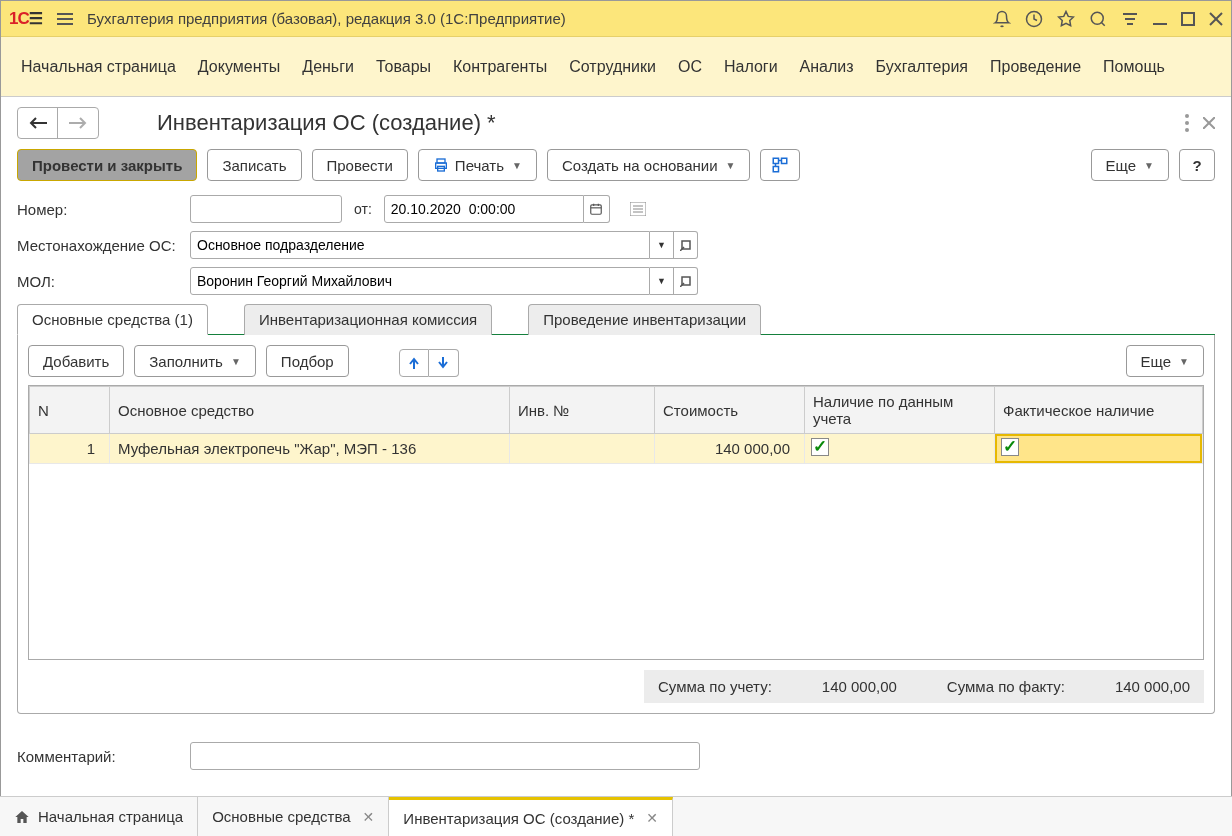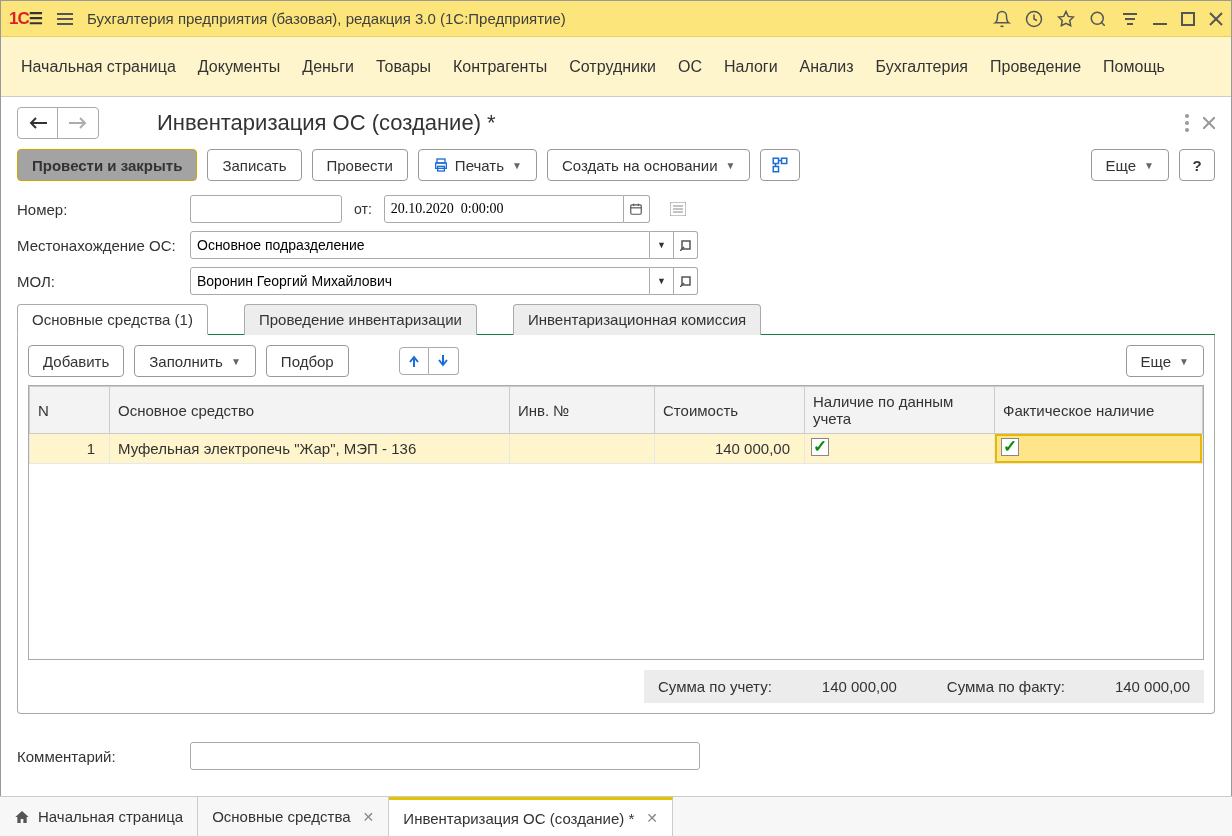--- a/index.html
+++ b/index.html
@@ -40,35 +40,35 @@
   .toolbar-right { margin-left:auto; display:flex; gap:10px;}
   .btn.help { width:36px; justify-content:center; font-weight:bold;}
   
   
   .form-row { display:flex; align-items:center; margin-bottom:8px; gap:8px; }
   .form-label { width:165px; font-size:15px; }
   .input { border:1px solid #aaa; border-radius:3px; height:28px; padding:2px 6px; background:#fff; font-size:14px;}
   .input-num { width:152px; }
   .ot-label { margin:0 4px; }
   .date-wrap { display:flex; }
-  .date-input { width:240px; border-radius:3px 0 0 3px;font-family:Liberation Serif, serif; }
+  .date-input { width:200px; border-radius:3px 0 0 3px; }
   .date-btn { border:1px solid #aaa; border-left:none; width:26px; height:28px; display:flex; align-items:center; justify-content:center; border-radius:0 3px 3px 0; cursor:pointer; background:#fff;}
   .extra-icon { margin-left:12px; color:#888; cursor:pointer;}
   .select-wrap { display:flex; align-items:center;}
   .select-input { width:460px; border-radius:3px 0 0 3px;}
   .select-btn { border:1px solid #aaa; border-left:none; width:24px; height:28px; display:flex; align-items:center; justify-content:center; cursor:pointer; background:#fff;}
   .select-btn:last-child { border-radius:0 3px 3px 0;}
   
   
   .tabs { display:flex; border-bottom:1px solid #15803d; margin-top:7px;gap:32px;}
   .tab { padding:6px 14px; background:#ededed; border:1px solid #aaa; border-bottom:none; border-radius:4px 4px 0 0; margin-right:4px; cursor:pointer; font-size:15px; position:relative; top:1px;}
   .tab.active { background:#fff; border-bottom:1px solid #fff;}
   
   .tab-content { border:1px solid #aaa; border-top:none; padding:10px; border-radius:0 0 4px 4px;}
-  .tab-toolbar { display:flex; gap:10px; align-items:center; margin-bottom:8px;}
+  .tab-toolbar { display:flex; gap:10px; align-items:flex-end; margin-bottom:8px;}
   .arrow-btns { display:flex; margin-left:40px;}
   .arrow-btn { border:1px solid #aaa; width:30px; height:28px; display:flex; align-items:center; justify-content:center; cursor:pointer; background:#fff;}
   .arrow-btn:first-child { border-radius:4px 0 0 4px;}
   .arrow-btn:last-child { border-radius:0 4px 4px 0; border-left:none;}
   .tab-toolbar-right { margin-left:auto;}
   
   
   .table-wrap { border:1px solid #aaa; height:275px; overflow:hidden;}
   table { width:100%; border-collapse:collapse; font-size:15px;}
   th { background:#f3f3f3; border:1px solid #ccc; padding:6px 8px; text-align:left; font-weight:normal; height:30px;}
@@ -307,22 +307,22 @@
           <svg width="12" height="12" fill="none" stroke="#555" stroke-width="1.5">
             <rect x="2" y="2" width="8" height="8"></rect>
             <line x1="0" y1="12" x2="4" y2="8"></line>
           </svg>
         </div>
     </div>
   </div>
 
   <div class="tabs">
     <div class="tab active">Основные средства (1)</div>
+    <div class="tab">Инвентаризационная комиссия</div>
     <div class="tab">Проведение инвентаризации</div>
-    <div class="tab">Инвентаризационная комиссия</div>
   </div>
 
   <div class="tab-content">
     <div class="tab-toolbar">
       <div class="btn">Добавить</div>
       <div class="btn">
         <span>Заполнить</span>
         <span class="dropdown-arrow">▼</span>
       </div>
       <div class="btn">Подбор</div>

